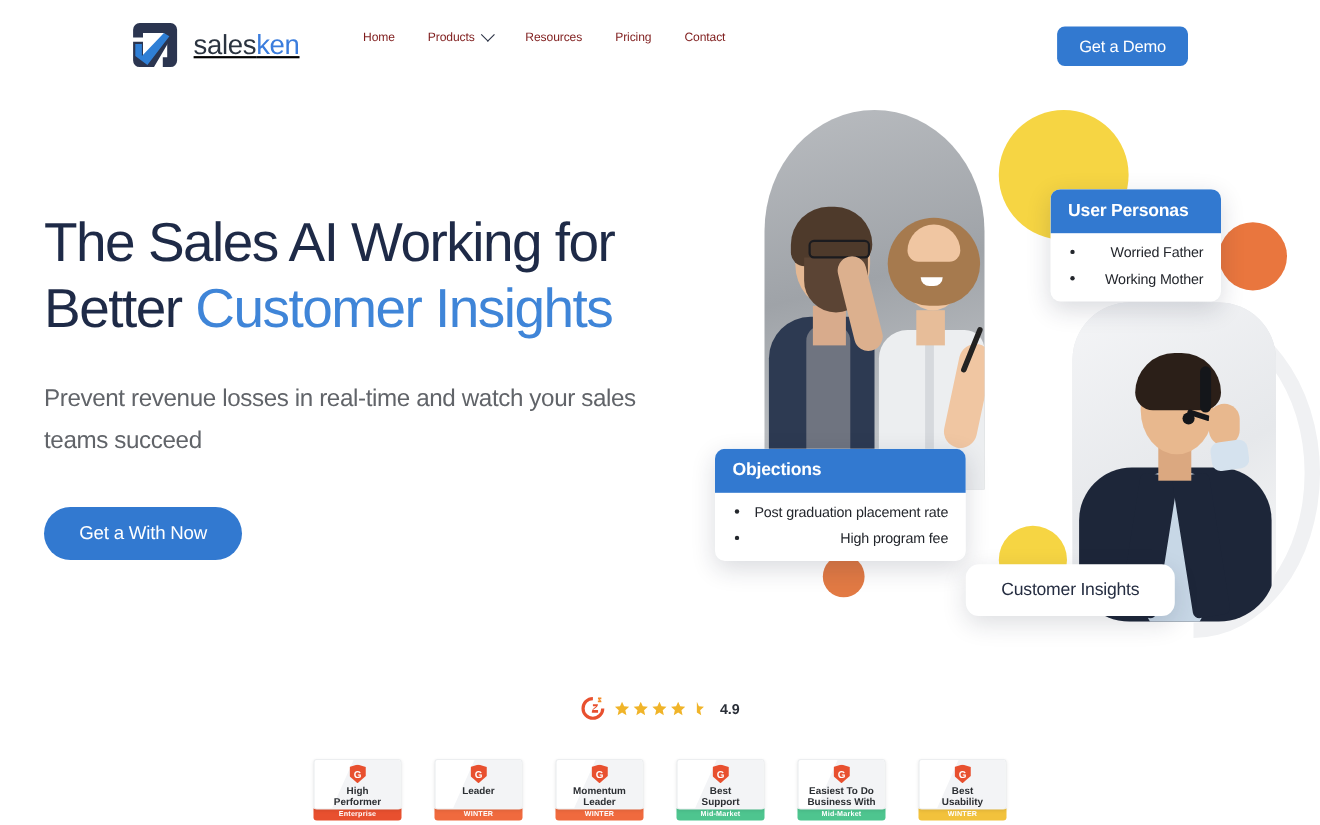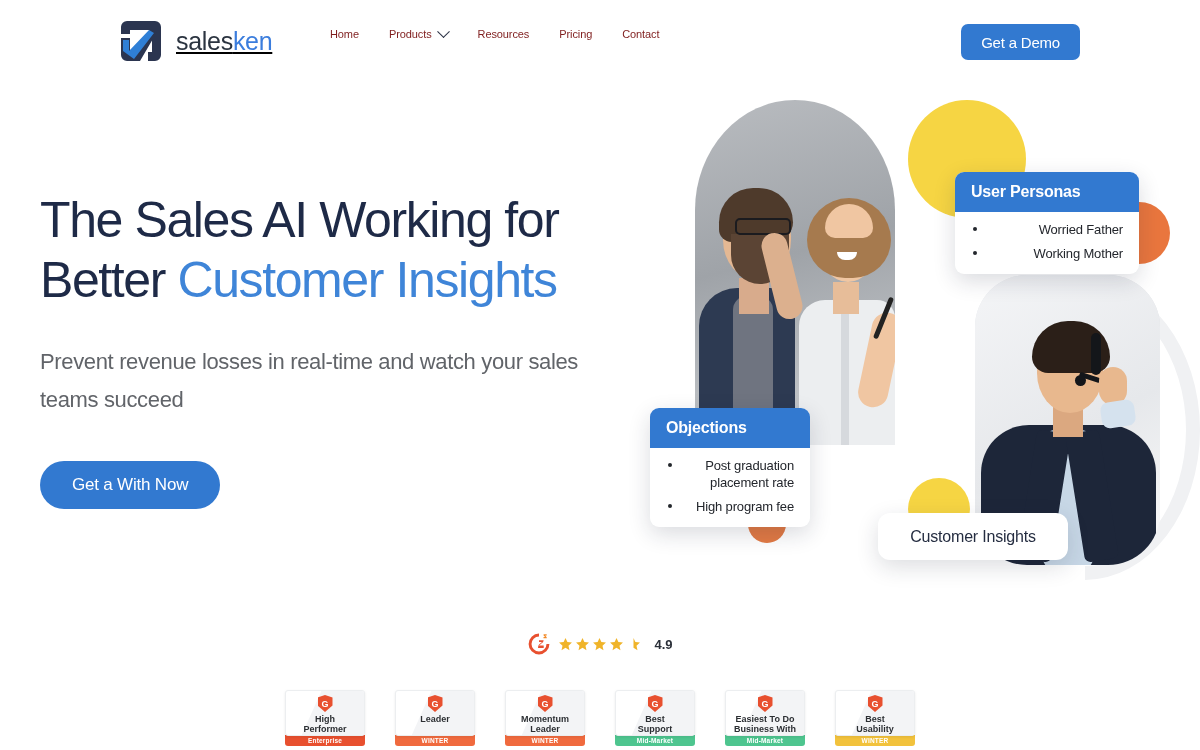--- a/index.html
+++ b/index.html
@@ -151,22 +151,22 @@
   .card-body { padding: 9px 16px 12px 18px; text-align: right; }
   .card-body li {
     list-style: none; position: relative; padding-left: 14px;
     font-size: 13px; line-height: 1.32; color: #23262c; margin-bottom: 7px; letter-spacing: -0.15px;
   }
   .card-body li:last-child { margin-bottom: 0; }
   .card-body li::before {
     content: ""; position: absolute; left: 0; top: 6px;
     width: 4px; height: 4px; border-radius: 50%; background: #23262c;
   }
-  .card-personas { left: 955px; top: 172px; width: 184px; }
-  .card-objections { left: 650px; top: 408px; width: 160px; }
+  .card-personas { left: 955px; top: 172px; width: 155px; }
+  .card-objections { left: 650px; top: 408px; width: 228px; }
   .pill-card {
     position: absolute; left: 878px; top: 513px; width: 190px; height: 47px;
     background: #fff; border-radius: 12px; display: flex; align-items: center;
     justify-content: center; box-shadow: 0 7px 22px rgba(24,34,54,0.15);
     font-size: 16px; color: #252d41; font-weight: 500; letter-spacing: -0.2px;
   }
 
   
   .rating { position: absolute; left: 0; top: 632px; width: 1200px;
             display: flex; align-items: center; justify-content: center; gap: 7px; }

